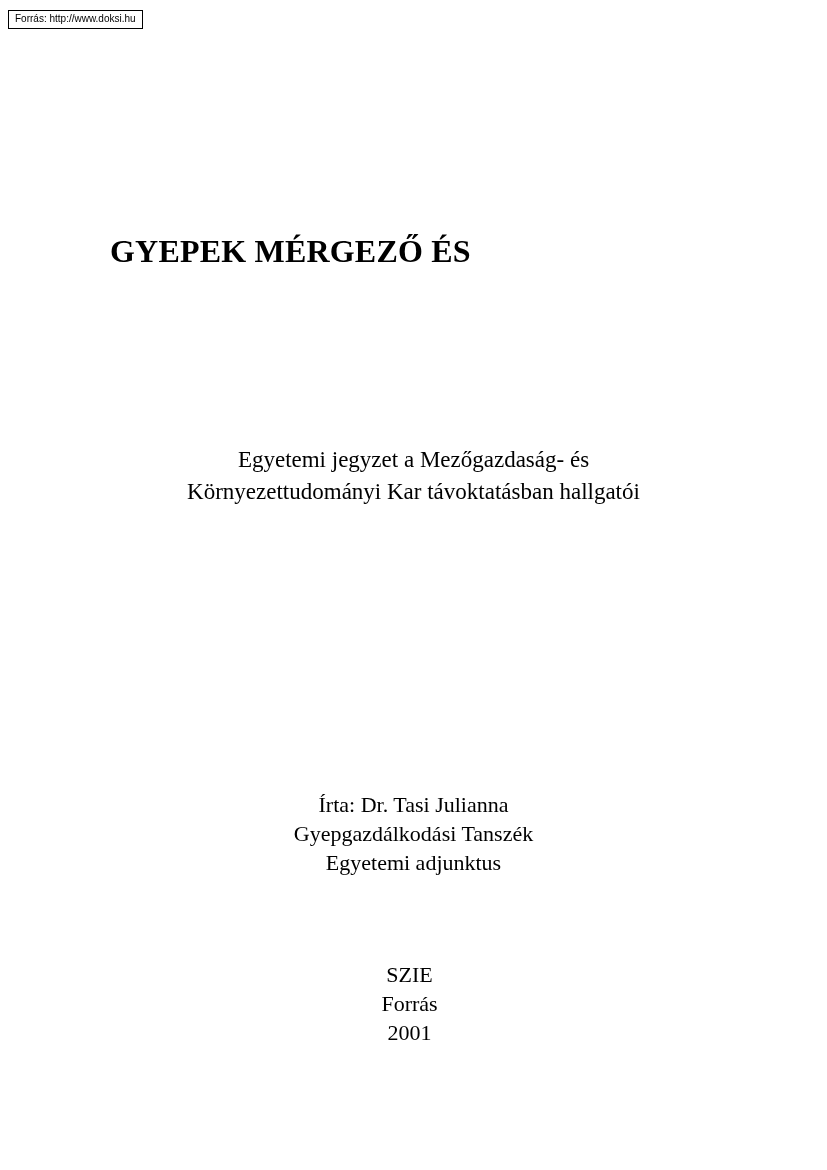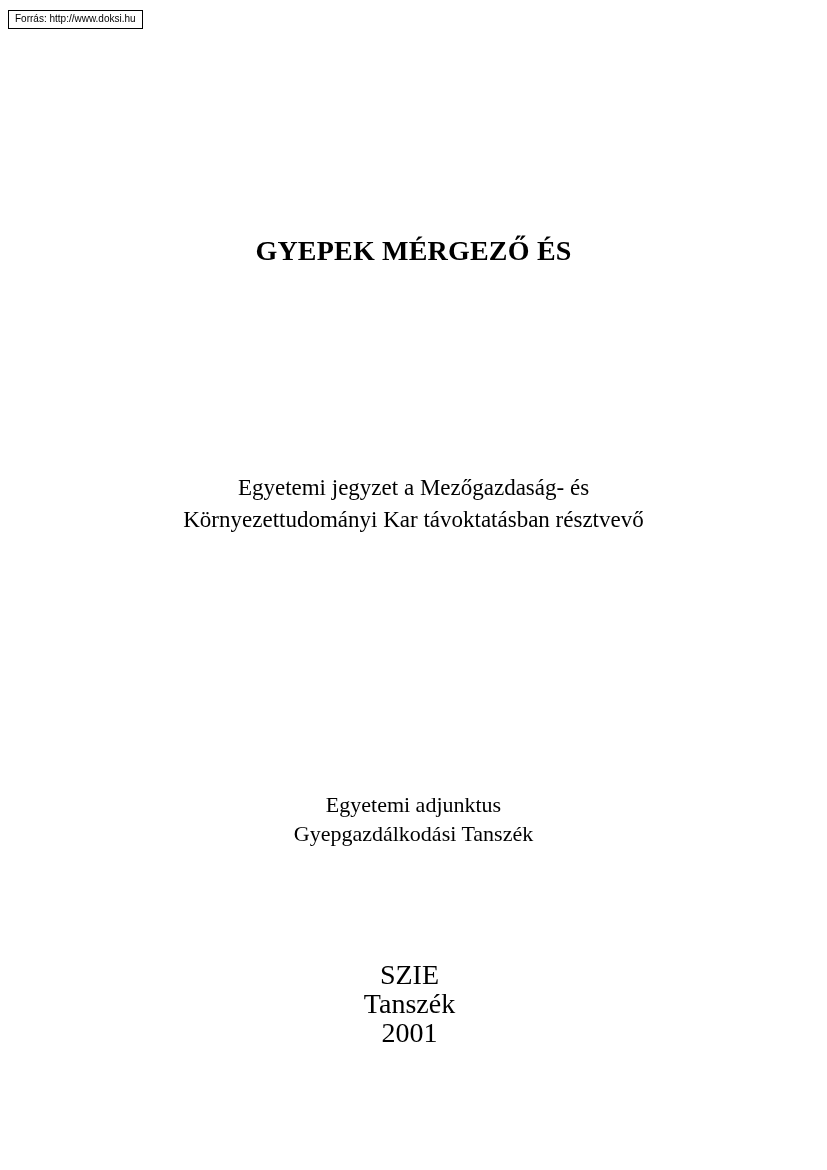--- a/index.html
+++ b/index.html
@@ -39,55 +39,54 @@
     height: 1170px;
     box-sizing: border-box;
     padding: 0 66px;
   }
 
   .doc-title {
     position: absolute;
     left: 110px;
     right: 110px;
     top: 232px;
-    text-align: center;
+    text-align: left;
     font-weight: bold;
-    font-size: 28px;
+    font-size: 32px;
     line-height: 38px;
     letter-spacing: 0.2px;
   }
 
   .doc-subtitle {
     position: absolute;
     left: 95px;
     right: 95px;
     top: 444px;
     text-align: center;
     font-size: 23px;
     line-height: 32px;
-    margin-top: 28px;
   }
 
   .author-block {
     position: absolute;
     left: 110px;
     right: 110px;
     top: 790px;
     text-align: center;
     font-size: 22px;
     line-height: 29px;
   }
 
   .publisher-block {
     position: absolute;
     left: 102px;
     right: 110px;
     top: 960px;
     text-align: center;
-    font-size: 28px;
+    font-size: 22px;
     line-height: 29px;
   }
 
   .line {
     display: block;
   }
 </style>
 </head>
 <body>
 
@@ -96,27 +95,28 @@
   <div class="source-banner">
     <span>Forrás: http://www.doksi.hu</span>
   </div>
 
   <div class="doc-title">
     <span class="line">GYEPEK MÉRGEZŐ ÉS</span>
   </div>
 
   <div class="doc-subtitle">
     <span class="line">Egyetemi jegyzet a Mezőgazdaság- és</span>
-    <span class="line">Környezettudományi Kar távoktatásban résztvevő</span>
+    <span class="line">Környezettudományi Kar távoktatásban hallgatói</span>
   </div>
 
   <div class="author-block">
+    <span class="line">Írta: Dr. Tasi Julianna</span>
+    <span class="line">Gyepgazdálkodási Tanszék</span>
     <span class="line">Egyetemi adjunktus</span>
-    <span class="line">Gyepgazdálkodási Tanszék</span>
   </div>
 
   <div class="publisher-block">
     <span class="line">SZIE</span>
-    <span class="line">Tanszék</span>
+    <span class="line">Forrás</span>
     <span class="line">2001</span>
   </div>
 
 </div>
 
 </body></html>

